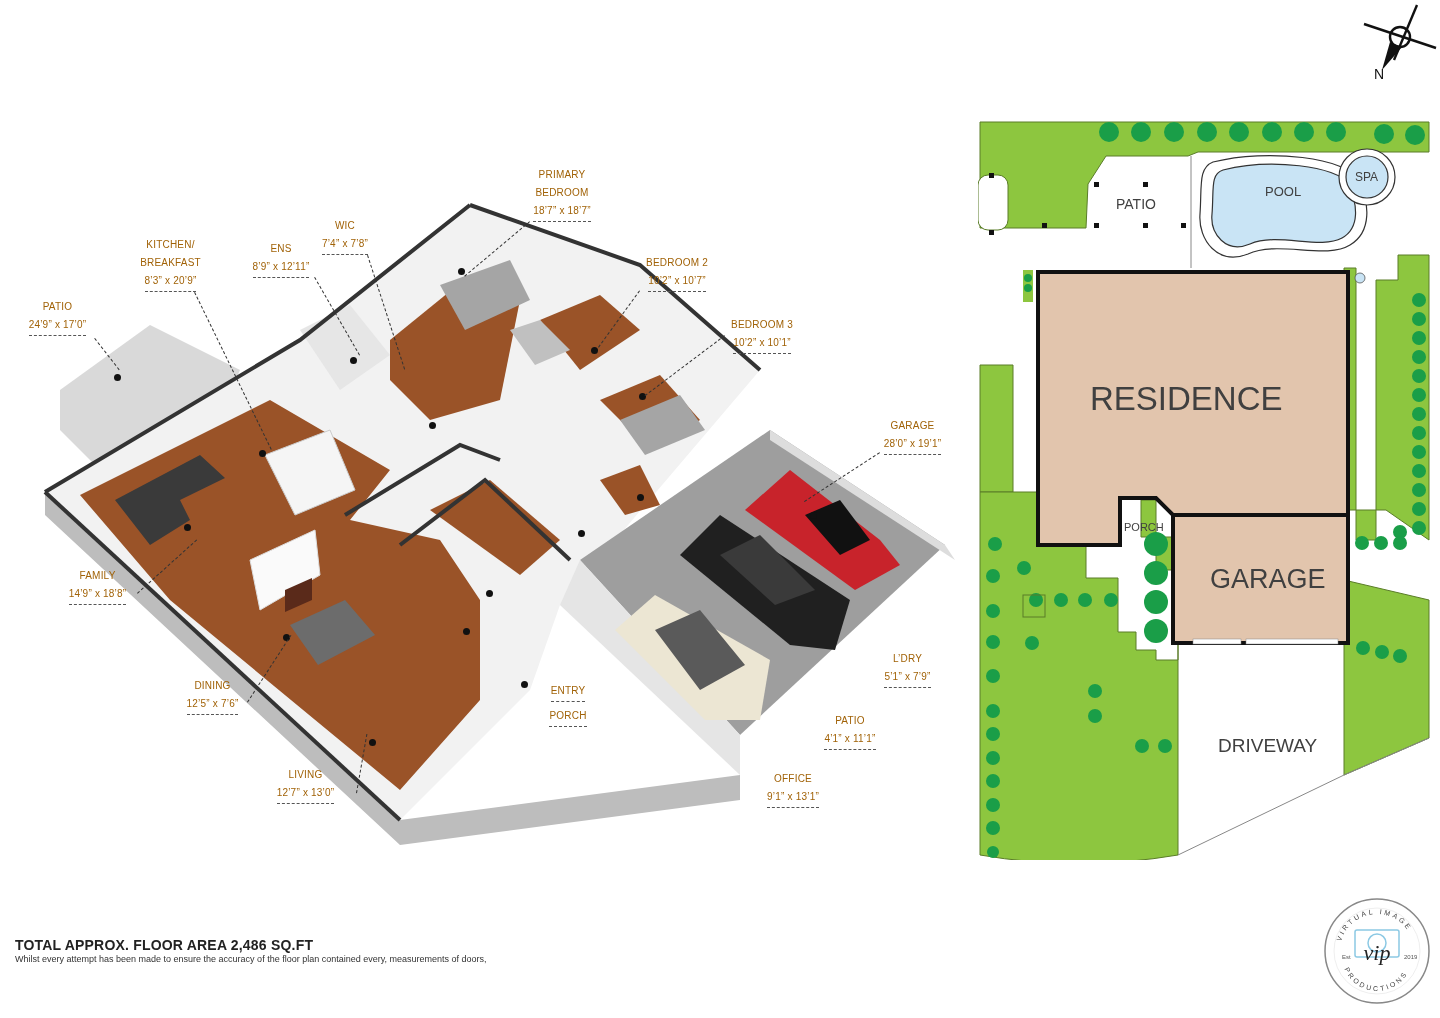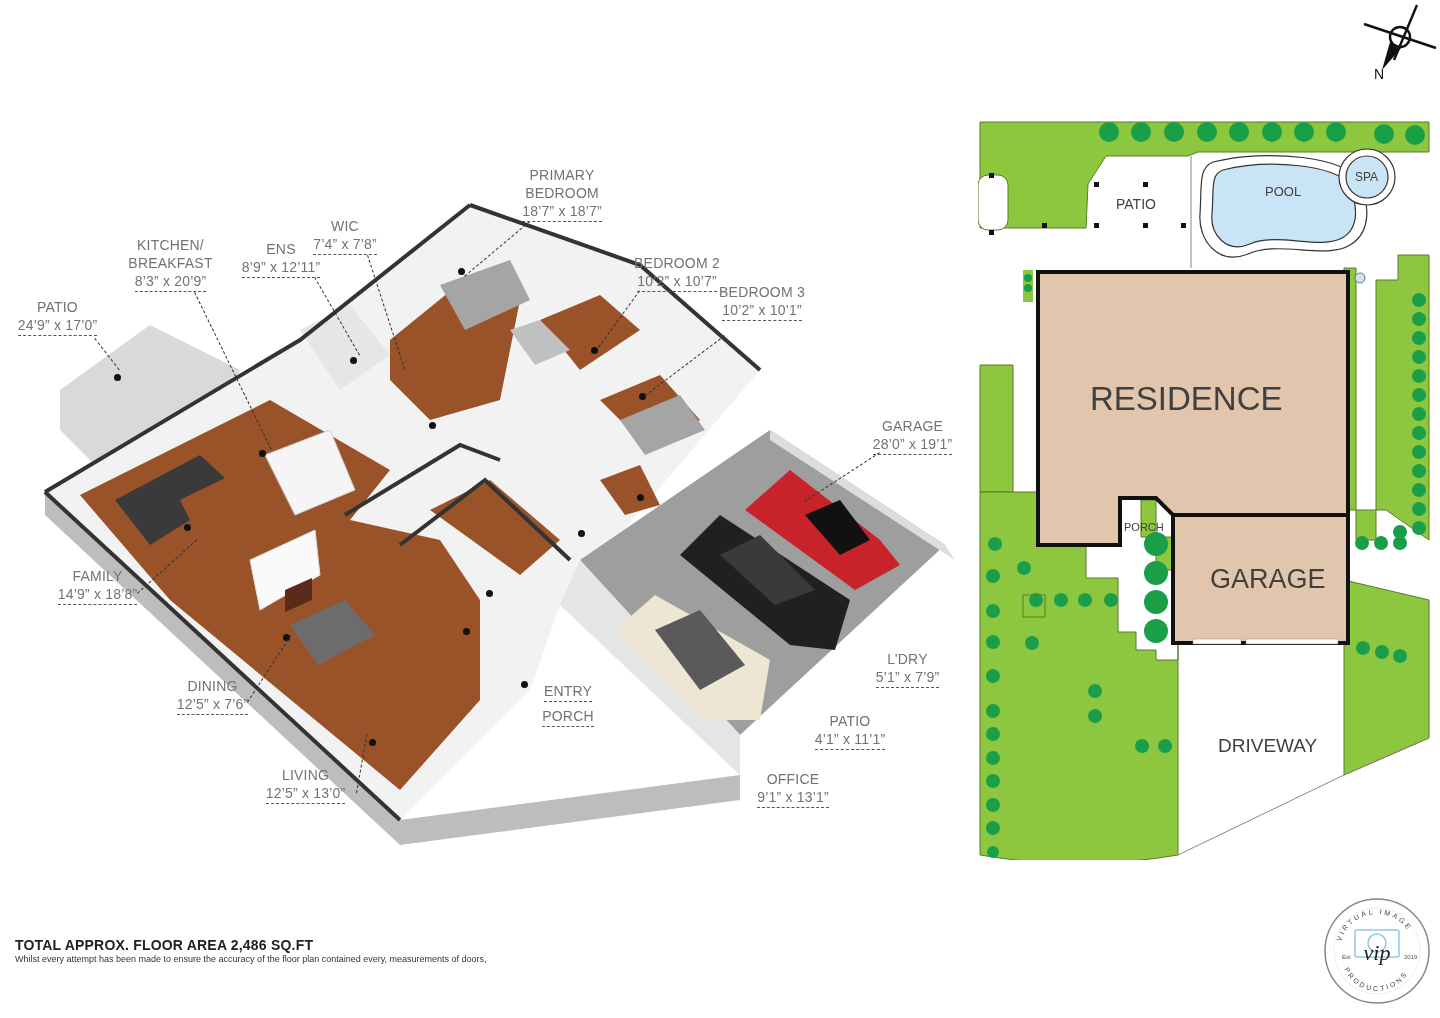--- a/index.html
+++ b/index.html
@@ -2,22 +2,22 @@
 <html><head>
 <meta charset="utf-8">
 <style>
   html, body { margin: 0; padding: 0; }
   body {
     width: 1440px; height: 1018px; position: relative; overflow: hidden;
     background: #ffffff; font-family: "Liberation Sans", "DejaVu Sans", sans-serif; color: #222;
   }
   .abs { position: absolute; }
   .lbl {
-    position: absolute; text-align: center; color: #737373;
-    font-size: 14px; line-height: 18px; letter-spacing: 0.2px; white-space: nowrap;
+    position: absolute; text-align: center; color: #a16207;
+    font-size: 10px; line-height: 18px; letter-spacing: 0.2px; white-space: nowrap;
   }
   .lbl .dim { display: inline-block; border-bottom: 1.5px dashed #555; padding-bottom: 1px; }
   .leader { position: absolute; border-top: 1.6px dashed #333; transform-origin: 0 0; }
   .dot { position: absolute; width: 7px; height: 7px; border-radius: 50%; background: #111; }
   svg { display: block; }
   .footer-addr { font-size: 15px; color: #222; }
   .footer-area { font-size: 14px; font-weight: bold; color: #222; letter-spacing: 0.2px; }
   .footer-disc { font-size: 9px; color: #333; line-height: 12px; }
   .site-text { position: absolute; color: #404040; text-align: center; white-space: nowrap; }
 </style>
@@ -138,39 +138,39 @@
 </div>
 <div class="lbl" style="left:512px; top:166px; width:100px;">
   <div>PRIMARY</div>
   <div>BEDROOM</div>
   <div class="dim">18’7” x 18’7”</div>
 </div>
 <div class="lbl" style="left:627px; top:254px; width:100px;">
   <div>BEDROOM 2</div>
   <div class="dim">10’2” x 10’7”</div>
 </div>
-<div class="lbl" style="left:712px; top:283px; width:100px;">
+<div class="lbl" style="left:712px; top:316px; width:100px;">
   <div>BEDROOM 3</div>
   <div class="dim">10’2” x 10’1”</div>
 </div>
 <div class="lbl" style="left:865px; top:417px; width:95px;">
   <div>GARAGE</div>
   <div class="dim">28’0” x 19’1”</div>
 </div>
 <div class="lbl" style="left:50px; top:567px; width:95px;">
   <div>FAMILY</div>
   <div class="dim">14’9” x 18’8”</div>
 </div>
 <div class="lbl" style="left:165px; top:677px; width:95px;">
   <div>DINING</div>
   <div class="dim">12’5” x 7’6”</div>
 </div>
 <div class="lbl" style="left:258px; top:766px; width:95px;">
   <div>LIVING</div>
-  <div class="dim">12’5” x 13’0”</div>
+  <div class="dim">12’7” x 13’0”</div>
 </div>
 <div class="lbl" style="left:540px; top:682px; width:56px;">
   <div class="dim">ENTRY</div>
 </div>
 <div class="lbl" style="left:540px; top:707px; width:56px;">
   <div class="dim">PORCH</div>
 </div>
 <div class="lbl" style="left:865px; top:650px; width:85px;">
   <div>L’DRY</div>
   <div class="dim">5’1” x 7’9”</div>

